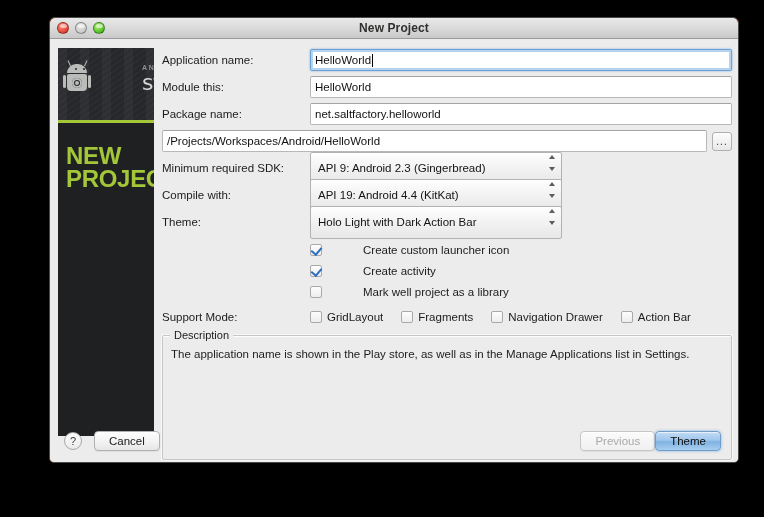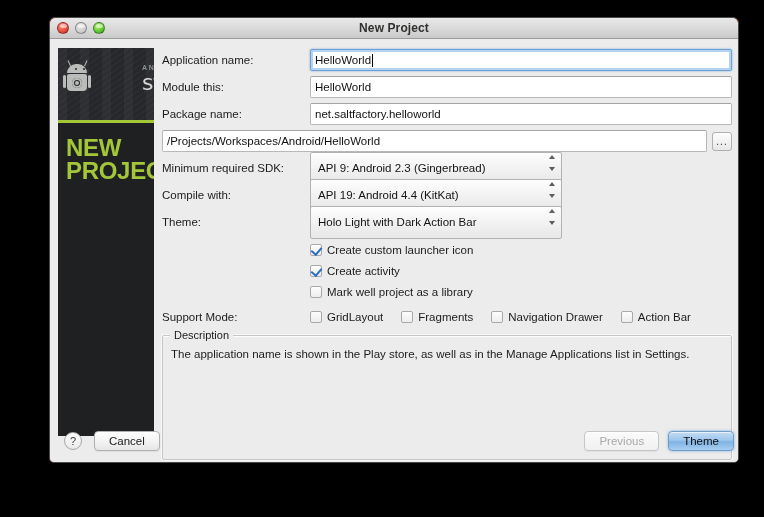--- a/index.html
+++ b/index.html
@@ -125,21 +125,21 @@
   .wm-android {
     font-size: 7px; color: #8f9391; letter-spacing: 1.6px;
     font-weight: bold; margin-bottom: 1px;
   }
   .wm-studio {
     font-size: 22px; color: #d6d8d6; letter-spacing: -0.5px;
     font-family: "DejaVu Sans", sans-serif;
   }
   .green-rule { height: 3px; background: #a4c639; }
   .sidebar-heading {
-    padding: 14px 0 0 8px;
+    padding: 22px 0 0 8px;
     font-size: 24px;
     font-weight: bold;
     line-height: 0.95;
     color: #a4c639;
     font-family: "Liberation Sans", sans-serif;
     letter-spacing: -0.3px;
   }
 
   
   #form {
@@ -214,21 +214,21 @@
     display: block; width: 0; height: 0;
     border-left: 3.5px solid transparent;
     border-right: 3.5px solid transparent;
   }
   .combo .stepper i.up   { border-bottom: 4px solid #5c5c5c; }
   .combo .stepper i.down { border-top: 4px solid #5c5c5c; }
 
   
   .checkrow {
     display: flex; align-items: center;
-    height: 20px; margin-bottom: 1px;
+    height: 20px; margin-bottom: 1px; gap: 36px;
   }
   .checkrow.indent { padding-left: 148px; }
   .cb {
     width: 12px; height: 12px;
     border: 1px solid #a9a9a9;
     border-radius: 2px;
     background: linear-gradient(to bottom,#fdfdfd,#ededed);
     position: relative;
     flex: 0 0 auto;
   }
@@ -304,22 +304,22 @@
     background: linear-gradient(to bottom,#fdfdfd,#eaeaea);
     font-size: 11px; color: #3b3b3b;
     display: inline-flex; align-items: center; justify-content: center;
     box-shadow: 0 1px 0 rgba(255,255,255,0.8) inset;
   }
   #footer-left {
     position: absolute; left: 14px; bottom: 11px;
     display: flex; align-items: center; gap: 12px;
   }
   #footer-right {
-    position: absolute; right: 4px; bottom: 11px;
-    display: flex; align-items: center; gap: 9px;
+    position: absolute; right: 17px; bottom: 11px;
+    display: flex; align-items: center; 
   }
 </style>
 </head>
 <body>
 
 <div id="window">
 
   <div id="titlebar">
     <div class="lights">
       <div class="light close"></div>

